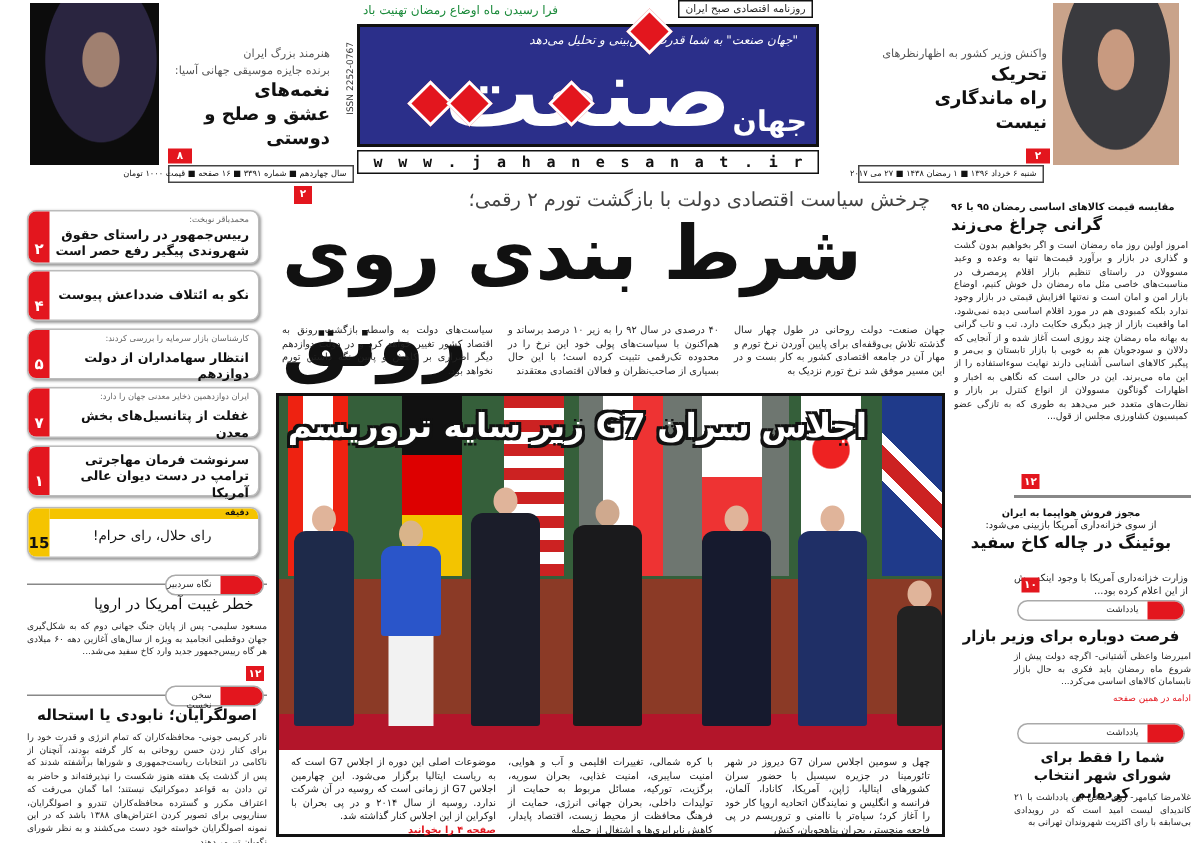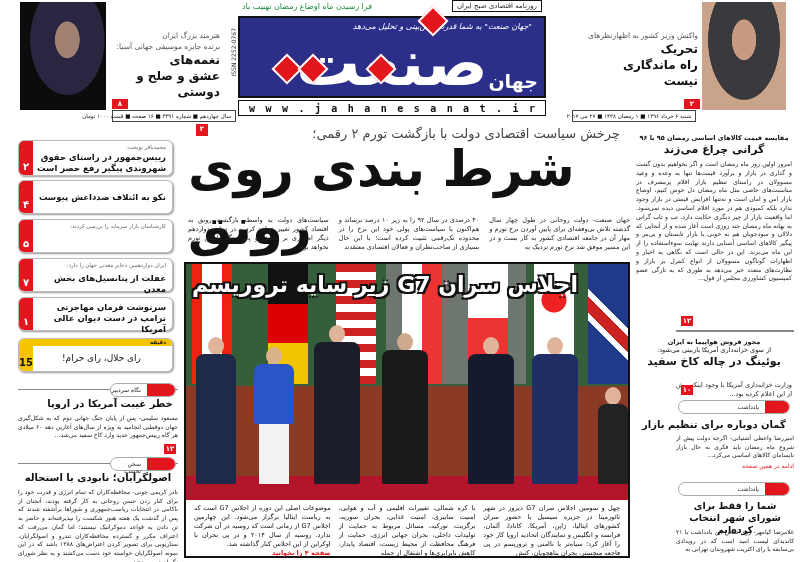--- a/index.html
+++ b/index.html
@@ -122,20 +122,21 @@
   <div class="kick">محمدباقر نوبخت:</div>
   <div class="ttl" style="top:11px">رییس‌جمهور در راستای حقوق شهروندی پیگیر رفع حصر است</div>
 </div>
 <div class="lbox" style="top:180px;height:34px">
   <div class="num" style="background:#e3161e">۴</div>
   <div class="ttl" style="top:11px">نکو به ائتلاف ضدداعش پیوست</div>
 </div>
 <div class="lbox" style="top:219px;height:34px">
   <div class="num" style="background:#e3161e">۵</div>
   <div class="kick">کارشناسان بازار سرمایه را بررسی کردند:</div>
+  <div class="ttl" style="top:14px">انتظار سهامداران از دولت دوازدهم</div>
 </div>
 <div class="lbox" style="top:258px;height:34px">
   <div class="num" style="background:#e3161e">۷</div>
   <div class="kick">ایران دوازدهمین ذخایر معدنی جهان را دارد:</div>
   <div class="ttl" style="top:14px">غفلت از پتانسیل‌های بخش معدن</div>
 </div>
 <div class="lbox" style="top:297px;height:34px">
   <div class="num" style="background:#e3161e">۱</div>
   <div class="ttl" style="top:4px">سرنوشت فرمان مهاجرتی ترامپ در دست دیوان عالی آمریکا</div>
 </div>
@@ -144,21 +145,21 @@
   <div style="position:absolute;left:14px;right:0;top:0;height:7px;background:#f5c400;border-radius:0 5px 0 0"></div>
   <div class="kick" style="top:0;font-weight:bold;color:#111">دقیقه</div>
   <div class="ttl" style="top:14px;font-weight:normal;text-align:center;font-size:9px">رای حلال، رای حرام!</div>
 </div>
 
 <div class="abs" style="left:18px;top:389px;width:160px;height:1px;background:#888"></div>
 <div class="lsec-head" style="left:110px;top:383px;width:66px">
   <div class="bar"></div>
   <div class="lab">نگاه سردبیر</div>
 </div>
-<div class="abs" style="left:30px;top:398px;width:160px;text-align:center;font-size:10px;font-weight:bold">خطر غیبت آمریکا در اروپا</div>
+<div class="abs" style="left:9px;top:398px;width:160px;font-size:10px;font-weight:normal">خطر غیبت آمریکا در اروپا</div>
 <div class="abs small" style="left:18px;top:414px;width:160px;font-size:6px;line-height:8.5px">مسعود سلیمی- پس از پایان جنگ جهانی دوم که به شکل‌گیری جهان دوقطبی انجامید به ویژه از سال‌های آغازین دهه ۶۰ میلادی هر گاه رییس‌جمهور جدید وارد کاخ سفید می‌شد...</div>
 <div class="abs pagetag red" style="left:164px;top:444px;width:12px">۱۲</div>
 
 <div class="abs" style="left:18px;top:463px;width:160px;height:1px;background:#888"></div>
 <div class="lsec-head" style="left:110px;top:457px;width:66px">
   <div class="bar"></div>
   <div class="lab">سخن نخست</div>
 </div>
 <div class="abs" style="left:18px;top:472px;width:160px;text-align:center;font-size:10px;font-weight:bold">اصولگرایان؛ نابودی یا استحاله</div>
 <div class="abs small" style="left:18px;top:488px;width:160px;font-size:6px;line-height:8.7px;height:74px;overflow:hidden">نادر کریمی جونی- محافظه‌کاران که تمام انرژی و قدرت خود را برای کنار زدن حسن روحانی به کار گرفته بودند، آنچنان از ناکامی در انتخابات ریاست‌جمهوری و شوراها برآشفته شدند که پس از گذشت یک هفته هنوز شکست را نپذیرفته‌اند و حاضر به تن دادن به قواعد دموکراتیک نیستند؛ اما گمان می‌رفت که اعتراف مکرر و گسترده محافظه‌کاران تندرو و اصولگرایان، سناریویی برای تصویر کردن اعتراض‌های ۱۳۸۸ باشد که در این نمونه اصولگرایان خواسته خود دست می‌کشند و به نظر شورای نگهبان تن می‌دهند...</div>
@@ -204,37 +205,37 @@
       <div class="head"></div>
       <div class="body" style="width:30px;height:80px;background:#222"></div>
     </div>
 </div>
 <div class="abs" id="g7text">
   <div class="col">چهل و سومین اجلاس سران G7 دیروز در شهر تائورمینا در جزیره سیسیل با حضور سران کشورهای ایتالیا، ژاپن، آمریکا، کانادا، آلمان، فرانسه و انگلیس و نمایندگان اتحادیه اروپا کار خود را آغاز کرد؛ سیاه‌تر با ناامنی و تروریسم در پی فاجعه منچستر، بحران پناهجویان، کنش</div>
   <div class="col">با کره شمالی، تغییرات اقلیمی و آب و هوایی، امنیت سایبری، امنیت غذایی، بحران سوریه، برگزیت، تورکیه، مسائل مربوط به حمایت از تولیدات داخلی، بحران جهانی انرژی، حمایت از فرهنگ محافظت از محیط زیست، اقتصاد پایدار، کاهش نابرابری‌ها و اشتغال از جمله</div>
   <div class="col"><span>موضوعات اصلی این دوره از اجلاس G7 است که به ریاست ایتالیا برگزار می‌شود. این چهارمین اجلاس G7 از زمانی است که روسیه در آن شرکت ندارد. روسیه از سال ۲۰۱۴ و در پی بحران با اوکراین از این اجلاس کنار گذاشته شد.</span><br><span style="color:#e3161e;font-weight:bold">صفحه ۴ را بخوانید</span></div>
 </div>
 
-<div class="abs" style="left:634px;top:134px;width:160px;text-align:center;font-size:6.5px;font-weight:bold">مقایسه قیمت کالاهای اساسی رمضان ۹۵ با ۹۶</div>
-<div class="abs" style="left:634px;top:143px;width:160px;text-align:center;font-size:11px;font-weight:bold">گرانی چراغ می‌زند</div>
+<div class="abs" style="left:634px;top:134px;width:160px;text-align:left;font-size:6.5px;font-weight:bold">مقایسه قیمت کالاهای اساسی رمضان ۹۵ با ۹۶</div>
+<div class="abs" style="left:634px;top:143px;width:160px;text-align:left;font-size:11px;font-weight:bold">گرانی چراغ می‌زند</div>
 <div class="abs small" style="left:636px;top:160px;width:156px;font-size:6.2px;line-height:8.8px;height:164px;overflow:hidden">امروز اولین روز ماه رمضان است و اگر بخواهیم بدون گشت و گذاری در بازار و برآورد قیمت‌ها تنها به وعده و وعید مسوولان در راستای تنظیم بازار اقلام پرمصرف در مناسبت‌های خاصی مثل ماه رمضان دل خوش کنیم، اوضاع بازار امن و امان است و نه‌تنها افزایش قیمتی در بازار وجود ندارد بلکه کمبودی هم در مورد اقلام اساسی دیده نمی‌شود. اما واقعیت بازار از چیز دیگری حکایت دارد. تب و تاب گرانی به بهانه ماه رمضان چند روزی است آغاز شده و از آنجایی که دلالان و سودجویان هم به خوبی با بازار تابستان و بی‌مر و پیگیر کالاهای اساسی آشنایی دارند نهایت سوءاستفاده را از این ماه می‌برند. این در حالی است که نگاهی به اخبار و اظهارات گوناگون مسوولان از انواع کنترل بر بازار و نظارت‌های متعدد خبر می‌دهد به طوری که به تازگی عضو کمیسیون کشاورزی مجلس از قول...</div>
 <div class="abs pagetag red" style="left:681px;top:316px;width:12px">۱۲</div>
 <div class="abs" style="left:676px;top:330px;width:118px;height:2px;background:#888"></div>
 
 <div class="abs" style="left:634px;top:338px;width:160px;text-align:center;font-size:6.5px;font-weight:bold">مجوز فروش هواپیما به ایران</div>
 <div class="abs" style="left:634px;top:346px;width:160px;text-align:center;font-size:6.5px">از سوی خزانه‌داری آمریکا بازبینی می‌شود:</div>
 <div class="abs" style="left:634px;top:355px;width:160px;text-align:center;font-size:11px;font-weight:bold">بوئینگ در چاله کاخ سفید</div>
 <div class="abs small" style="left:676px;top:381px;width:116px;font-size:6.5px;line-height:9px">وزارت خزانه‌داری آمریکا با وجود اینکه پیش از این اعلام کرده بود...</div>
 <div class="abs pagetag red" style="left:681px;top:385px;width:12px">۱۰</div>
 
 <div class="rsec-head" style="left:678px;top:400px;width:112px">
   <div class="bar"></div>
   <div class="lab">یادداشت</div>
 </div>
-<div class="abs" style="left:634px;top:419px;width:160px;text-align:center;font-size:10px;font-weight:bold">گمان دوباره برای تنظیم بازار</div>
+<div class="abs" style="left:634px;top:419px;width:160px;text-align:center;font-size:10px;font-weight:bold">فرصت دوباره برای وزیر بازار</div>
 <div class="abs small" style="left:676px;top:434px;width:118px;font-size:6px;line-height:8.5px">امیررضا واعظی آشتیانی- اگرچه دولت پیش از شروع ماه رمضان باید فکری به حال بازار نابسامان کالاهای اساسی می‌کرد...</div>
 <div class="abs" style="left:676px;top:462px;width:118px;font-size:6px;color:#e3161e;text-align:right">ادامه در همین صفحه</div>
 
 <div class="rsec-head" style="left:678px;top:482px;width:112px">
   <div class="bar"></div>
   <div class="lab">یادداشت</div>
 </div>
 <div class="abs" style="left:676px;top:500px;width:118px;text-align:center;font-size:9.5px;font-weight:bold;line-height:12px">شما را فقط برای شورای شهر انتخاب کرده‌ایم</div>
 <div class="abs small" style="left:676px;top:528px;width:118px;font-size:6px;line-height:8.5px;height:34px;overflow:hidden">غلامرضا کیامهر- روی سخن این یادداشت با ۲۱ کاندیدای لیست امید است که در رویدادی بی‌سابقه با رای اکثریت شهروندان تهرانی به</div>
 

